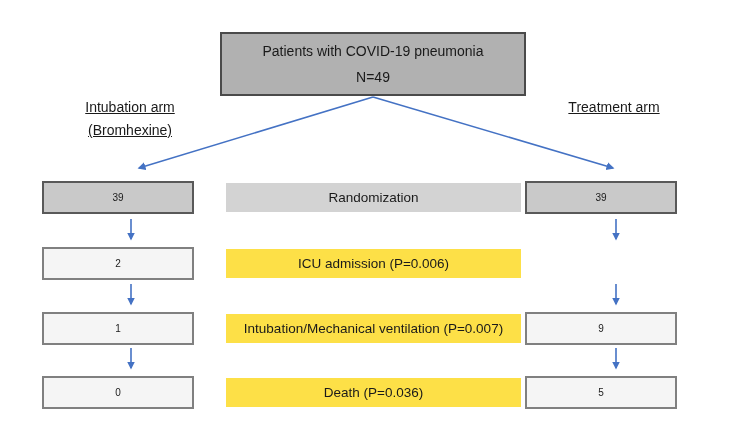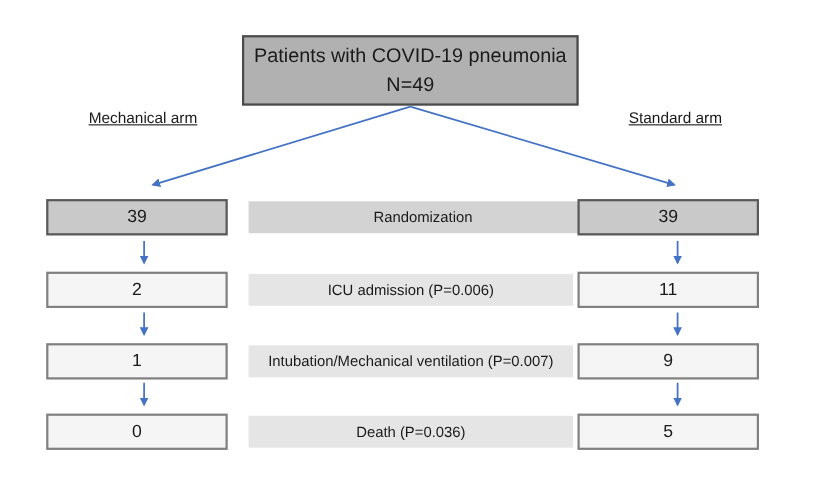--- a/index.html
+++ b/index.html
@@ -12,50 +12,50 @@
     overflow:hidden;
   }
   .abs{position:absolute;}
   
   .title-box{
     left:220px;top:32px;width:306px;height:64px;
     background:#b1b1b1;
     border:2px solid #4a4a4a;
     box-sizing:border-box;
     display:flex;flex-direction:column;justify-content:space-evenly;align-items:center;
-    font-size:18px;
+    font-size:14px;
   }
   
   .arm-label{
     top:96px;width:170px;
     text-align:center;
     font-size:14px;line-height:23px;
     text-decoration:underline;
   }
   .arm-left{left:45px;}
   .arm-right{left:529px;}
   
   .side-box{
-    width:165px;height:33px;
+    width:152px;height:33px;
     box-sizing:border-box;
     display:flex;align-items:center;justify-content:center;
-    font-size:16px;
+    font-size:10px;
   }
   .box-left{left:42px;}
   .box-right{left:525px;}
   .shade-dark{background:#c9c9c9;border:2px solid #595959;}
   .shade-light{background:#f5f5f5;border:2px solid #808080;}
   
   .band{
     left:226px;width:295px;height:29px;
     display:flex;align-items:center;justify-content:center;
     font-size:13.5px;
   }
-  .band-dark{background:#d3d3d3;padding-left:11px;}
-  .band-light{background:#e5e5e5;}
+  .band-dark{background:#d3d3d3;}
+  .band-light{background:#fde047;}
   .r1{top:181px;} .r1b{top:183px;}
   .r2{top:247px;} .r2b{top:249px;}
   .r3{top:312px;} .r3b{top:314px;}
   .r4{top:376px;} .r4b{top:378px;}
   svg.arrows{left:0;top:0;pointer-events:none;}
 </style>
 </head>
 <body>
 
 <div id="canvas">
@@ -78,44 +78,42 @@
     <line x1="616" y1="284" x2="616" y2="304" stroke="#4472c4" stroke-width="1.6" marker-end="url(#ah)"></line>
     <line x1="616" y1="348" x2="616" y2="368" stroke="#4472c4" stroke-width="1.6" marker-end="url(#ah)"></line>
   </svg>
 
   <div class="abs title-box">
     <div>Patients with COVID-19 pneumonia</div>
     <div>N=49</div>
   </div>
 
   <div class="abs arm-label arm-left">
-    <div>Mechanical arm</div>
+    <div>Intubation arm</div>
+    <div>(Bromhexine)</div>
   </div>
   <div class="abs arm-label arm-right">
-    <div>Standard arm</div>
+    <div>Treatment arm</div>
   </div>
 
   <div class="abs side-box box-left shade-dark r1">
     <span>39</span>
   </div>
   <div class="abs band band-dark r1b">
     <span>Randomization</span>
   </div>
   <div class="abs side-box box-right shade-dark r1">
     <span>39</span>
   </div>
 
   <div class="abs side-box box-left shade-light r2">
     <span>2</span>
   </div>
   <div class="abs band band-light r2b">
     <span>ICU admission (P=0.006)</span>
-  </div>
-  <div class="abs side-box box-right shade-light r2">
-    <span>11</span>
   </div>
 
   <div class="abs side-box box-left shade-light r3">
     <span>1</span>
   </div>
   <div class="abs band band-light r3b">
     <span>Intubation/Mechanical ventilation (P=0.007)</span>
   </div>
   <div class="abs side-box box-right shade-light r3">
     <span>9</span>

